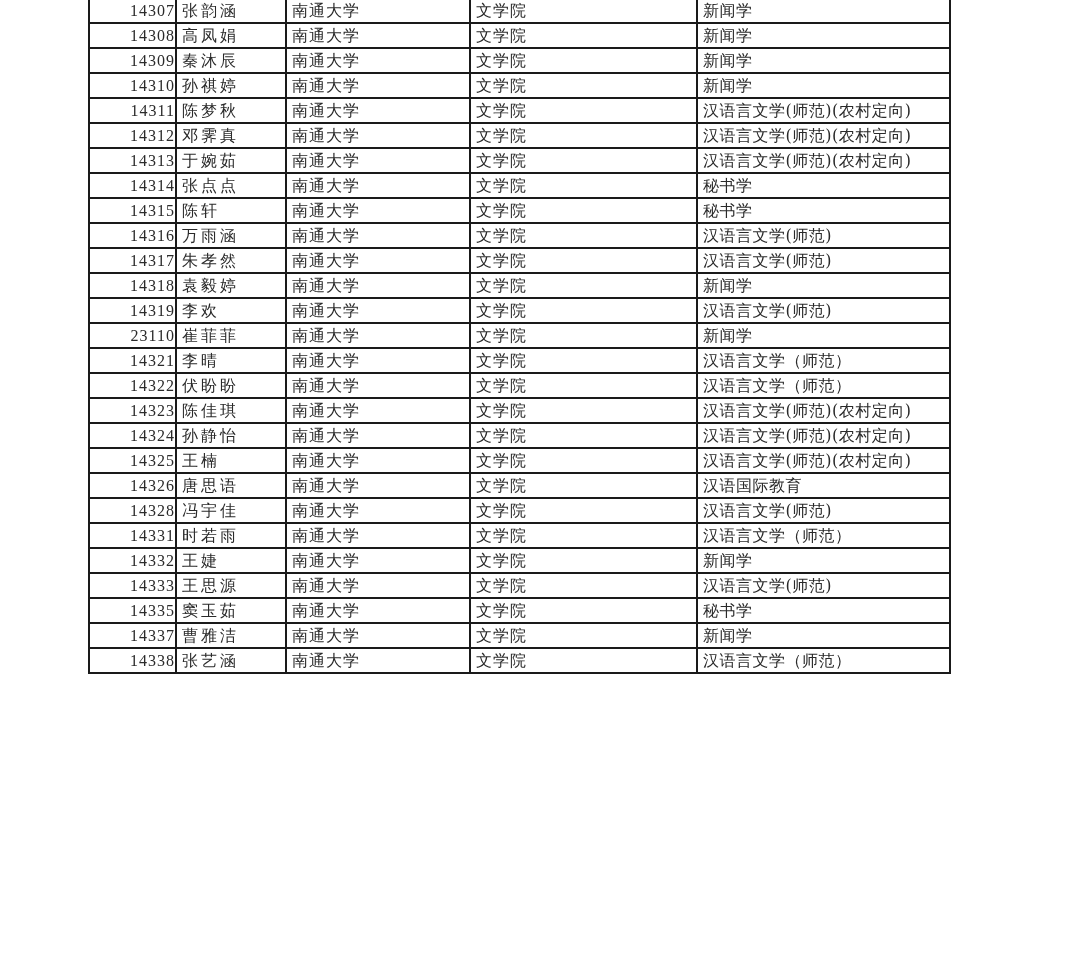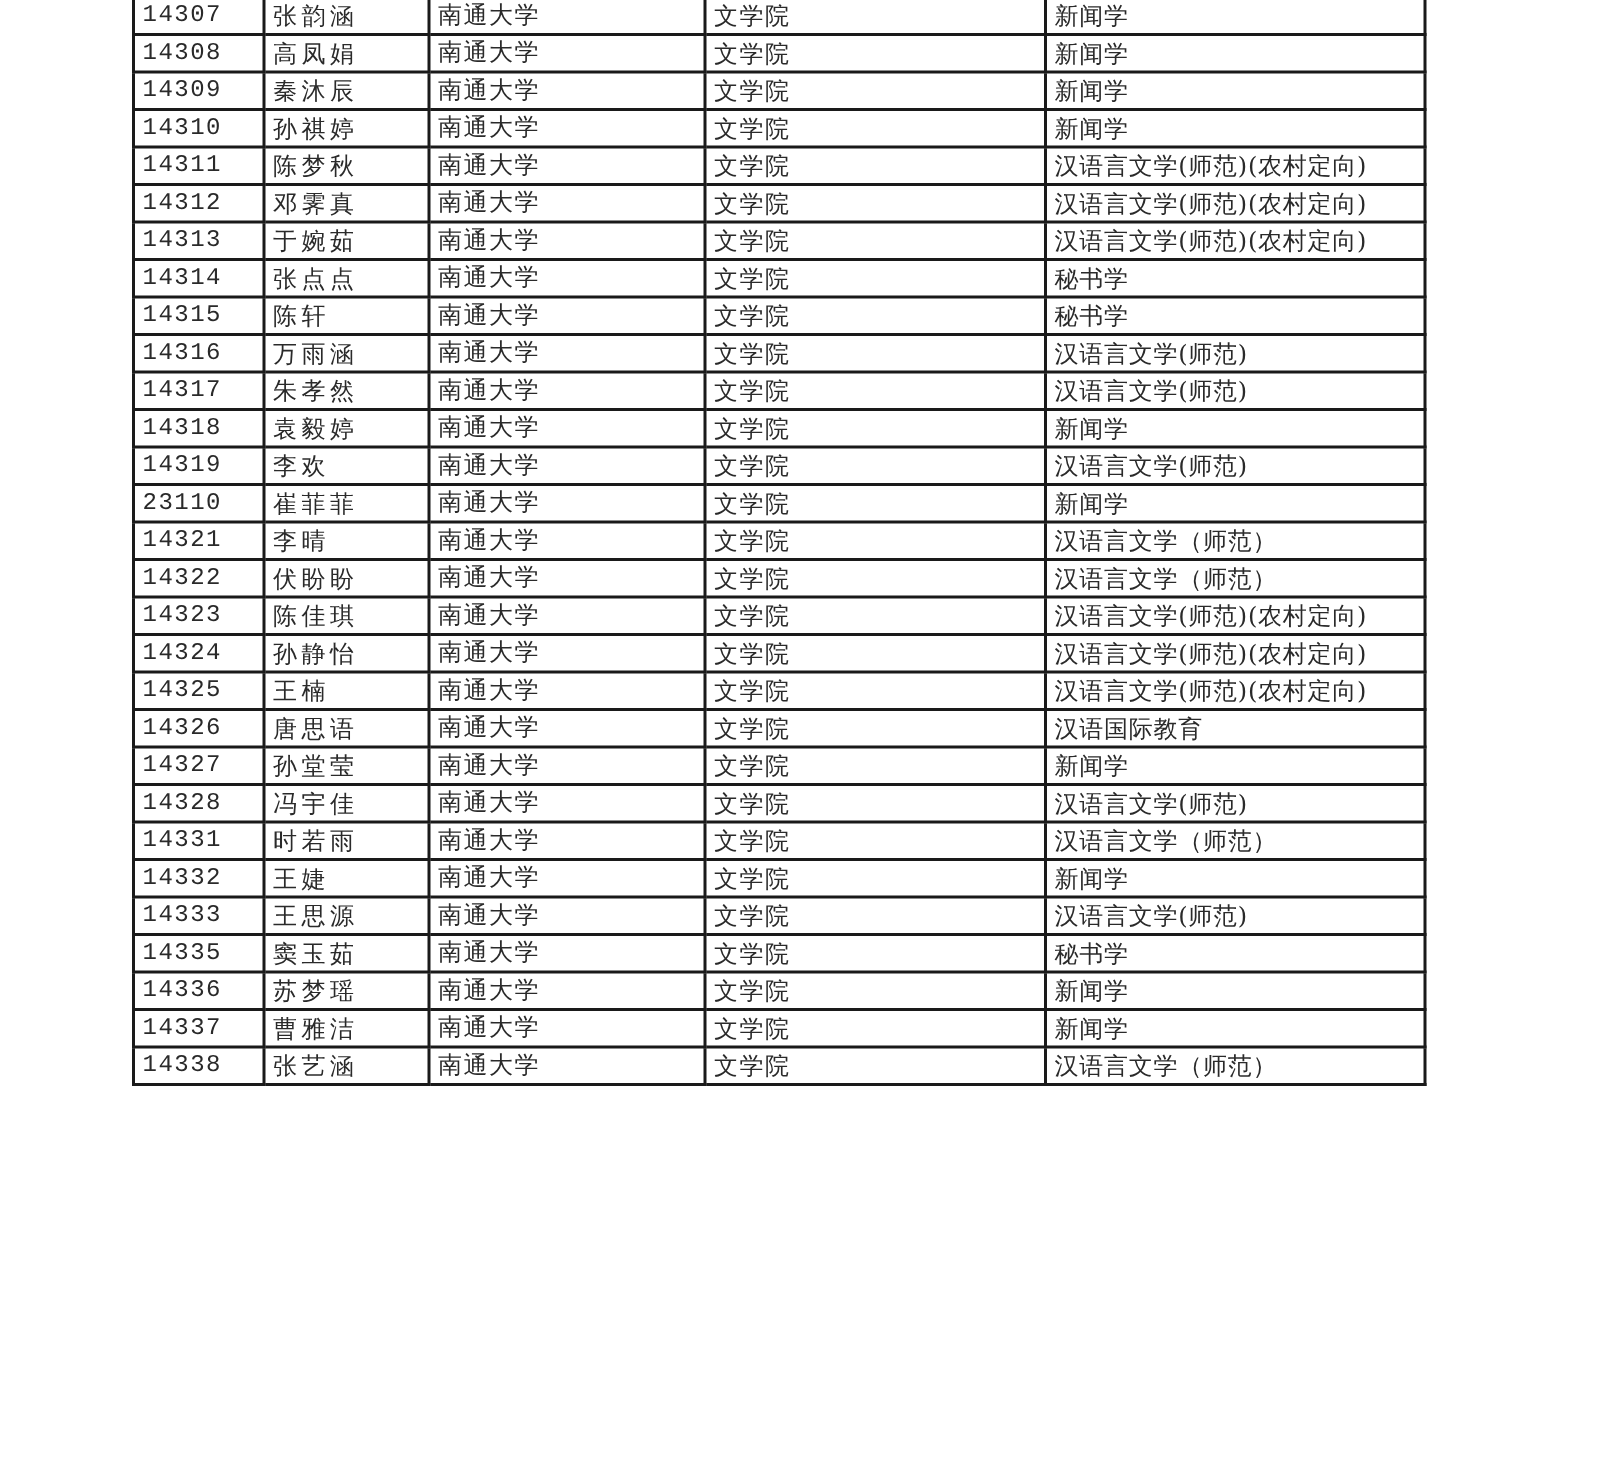--- a/index.html
+++ b/index.html
@@ -11,21 +11,21 @@
     width: 861px;
   }
   table.roster td {
     border: 2px solid #1a1a1a;
     height: 23px; padding: 0 0 0 5px;
     font-size: 16px; line-height: 23px;
     white-space: nowrap; overflow: hidden;
     vertical-align: bottom;
   }
   table.roster tr:first-child td { border-top: none; }
-  td.c-id { text-align: left; padding-left: 0; letter-spacing: 1px; font-family: Liberation Mono, monospace; font-size: 17px; }
+  td.c-id { text-align: right; padding-left: 0; letter-spacing: 1px; font-family: Liberation Serif, serif; font-size: 17px; }
   td.c-name { letter-spacing: 3px; }
   td.c-school { letter-spacing: 1px; font-family: Liberation Serif, serif; }
   td.c-college { letter-spacing: 1px; }
   td.c-major { letter-spacing: 0.5px; }
 </style>
 </head>
 <body>
 
 <table class="roster">
   <colgroup>
@@ -189,27 +189,20 @@
   </tr>
 
   <tr>
     <td class="c-id">14326</td>
     <td class="c-name">唐思语</td>
     <td class="c-school">南通大学</td>
     <td class="c-college">文学院</td>
     <td class="c-major">汉语国际教育</td>
   </tr>
 
-  <tr>
-    <td class="c-id">14327</td>
-    <td class="c-name">孙堂莹</td>
-    <td class="c-school">南通大学</td>
-    <td class="c-college">文学院</td>
-    <td class="c-major">新闻学</td>
-  </tr>
 
   <tr>
     <td class="c-id">14328</td>
     <td class="c-name">冯宇佳</td>
     <td class="c-school">南通大学</td>
     <td class="c-college">文学院</td>
     <td class="c-major">汉语言文学(师范)</td>
   </tr>
 
 
@@ -240,27 +233,20 @@
 
 
   <tr>
     <td class="c-id">14335</td>
     <td class="c-name">窦玉茹</td>
     <td class="c-school">南通大学</td>
     <td class="c-college">文学院</td>
     <td class="c-major">秘书学</td>
   </tr>
 
-  <tr>
-    <td class="c-id">14336</td>
-    <td class="c-name">苏梦瑶</td>
-    <td class="c-school">南通大学</td>
-    <td class="c-college">文学院</td>
-    <td class="c-major">新闻学</td>
-  </tr>
 
   <tr>
     <td class="c-id">14337</td>
     <td class="c-name">曹雅洁</td>
     <td class="c-school">南通大学</td>
     <td class="c-college">文学院</td>
     <td class="c-major">新闻学</td>
   </tr>
 
   <tr>

